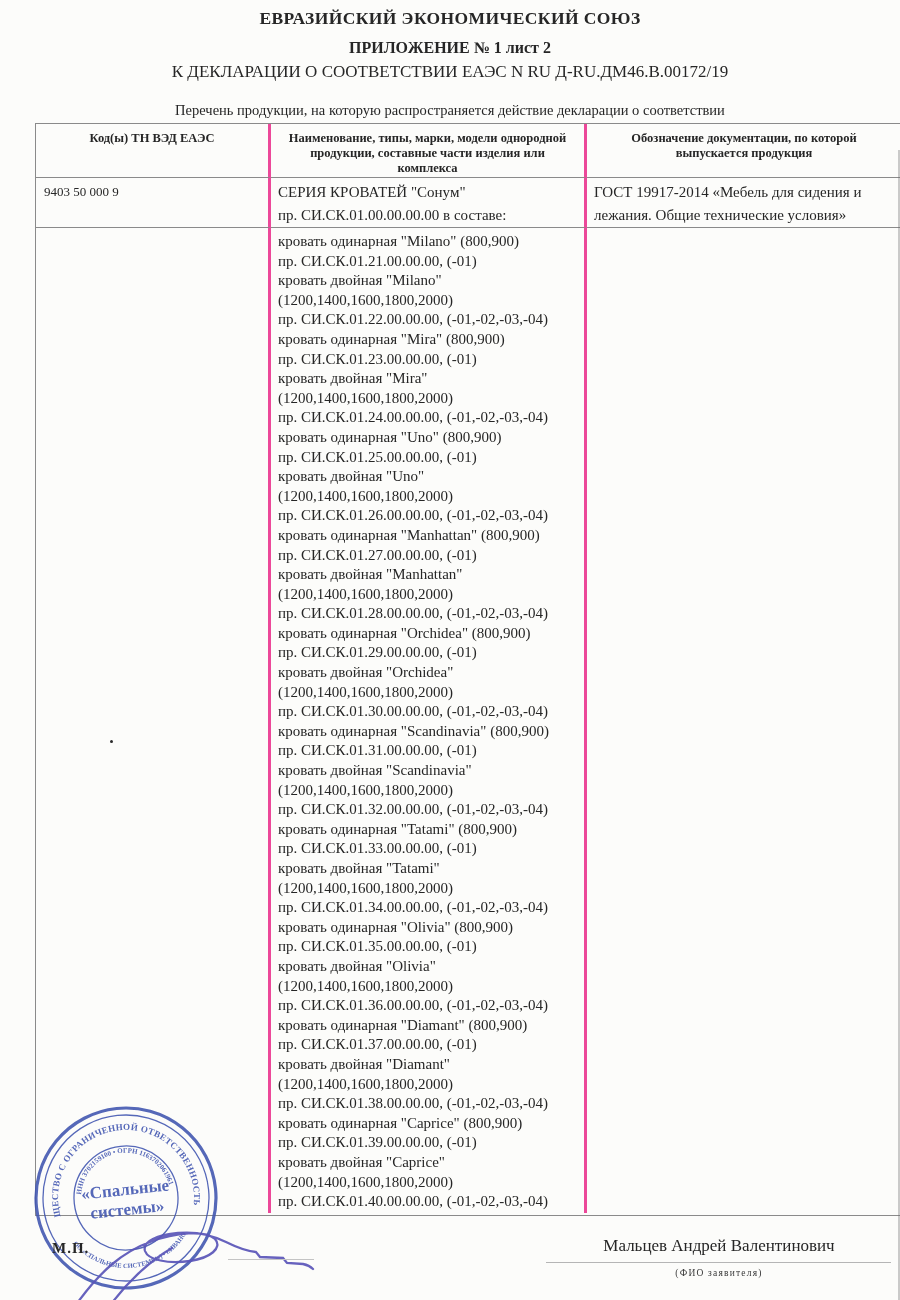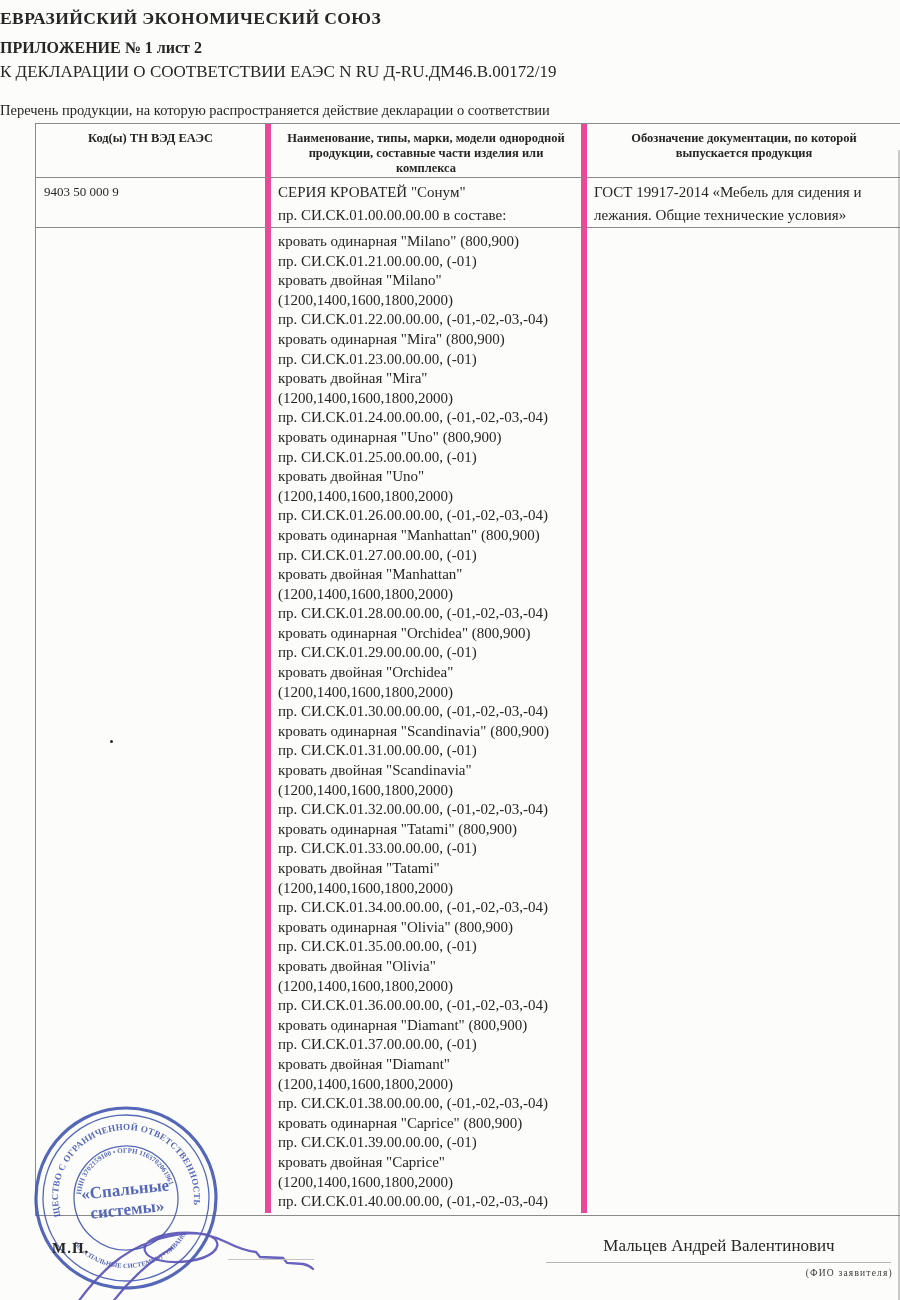--- a/index.html
+++ b/index.html
@@ -2,48 +2,48 @@
 <html><head>
 <meta charset="utf-8">
 <style>
   html,body{margin:0;padding:0;background:#e8e8e8;}
   .page{
     position:relative;width:900px;height:1300px;margin:0 auto;
     background:#fcfcfa;overflow:hidden;color:#262626;
     font-family:"Liberation Serif","DejaVu Serif",serif;
   }
   .abs{position:absolute;}
-  .ctr{left:0;right:0;}
+  .ctr{left:0;right:0;text-align:center;}
   .t1{top:8px;font-size:17.5px;font-weight:bold;letter-spacing:.4px;}
   .t2{top:39px;font-size:16px;font-weight:bold;}
   .t3{top:62px;font-size:17px;font-weight:normal;}
   .caption{top:102px;font-size:14.5px;}
   
   .doc-table{
     left:35px;top:123px;width:865px;height:1091px;
     border-top:1px solid #8a8a8a;border-left:1px solid #8a8a8a;border-bottom:1px solid #8a8a8a;
     display:grid;grid-template-columns:235px 316px 314px;grid-template-rows:54px 50px 985px;
   }
   .cell{box-sizing:border-box;overflow:visible;}
-  .bd-r{border-right:6px solid #ec4899;}
+  .bd-r{border-right:3px solid #ec4899;}
   .bd-b{border-bottom:1px solid #8a8a8a;}
   .th{font-weight:bold;font-size:12.5px;line-height:15px;text-align:center;padding:7px 10px 0 10px;}
   .code-cell{font-size:13px;padding:6px 0 0 8px;}
   .r1{padding:3px 0 0 7px;}
   .r1 .line{font-size:15px;line-height:23px;white-space:nowrap;}
   .items-cell{padding:4px 0 0 7px;}
   .items-cell .line{font-size:15px;line-height:19.6px;white-space:nowrap;}
   
   .mp{left:36px;top:1240px;font-size:15px;font-weight:bold;letter-spacing:1px;margin-left:16px;}
   .stamp-wrap{left:30px;top:1102px;width:192px;height:192px;transform:rotate(-6deg);opacity:.88;}
   .sig-svg{left:0;top:1100px;width:620px;height:200px;}
   .sig-rest-line{left:228px;top:1259px;width:86px;height:1px;background:#c4c4c4;}
   .name{left:545px;top:1236px;width:348px;text-align:center;font-size:17px;}
   .name-line{left:546px;top:1262px;width:345px;height:0;border-top:1px solid #a8a8a8;opacity:.85;}
-  .fio{left:545px;top:1268px;width:348px;text-align:right;font-size:9.5px;letter-spacing:1.2px;color:#3a3a3a;}
+  .fio{left:545px;top:1268px;width:348px;text-align:center;font-size:9.5px;letter-spacing:1.2px;color:#3a3a3a;}
   .speck{left:110px;top:740px;width:3px;height:3px;border-radius:50%;background:#2a2a2a;}
   .edge-shadow{right:0;top:150px;bottom:0;width:2px;background:rgba(110,110,110,.35);}
   .stamp-text{fill:#3f54b0;font-family:"Liberation Serif","DejaVu Serif",serif;font-weight:bold;}
 </style>
 </head>
 <body>
 
 <div class="page">
 
   <div class="abs ctr t1">ЕВРАЗИЙСКИЙ ЭКОНОМИЧЕСКИЙ СОЮЗ</div>

